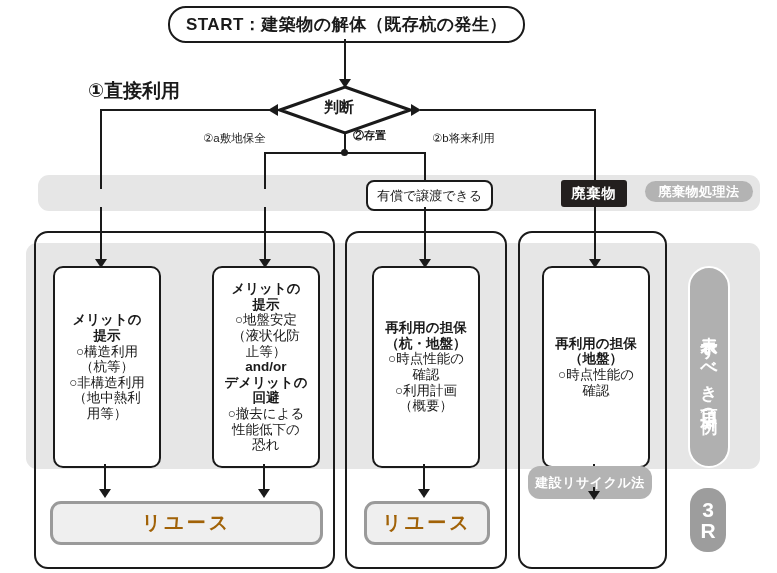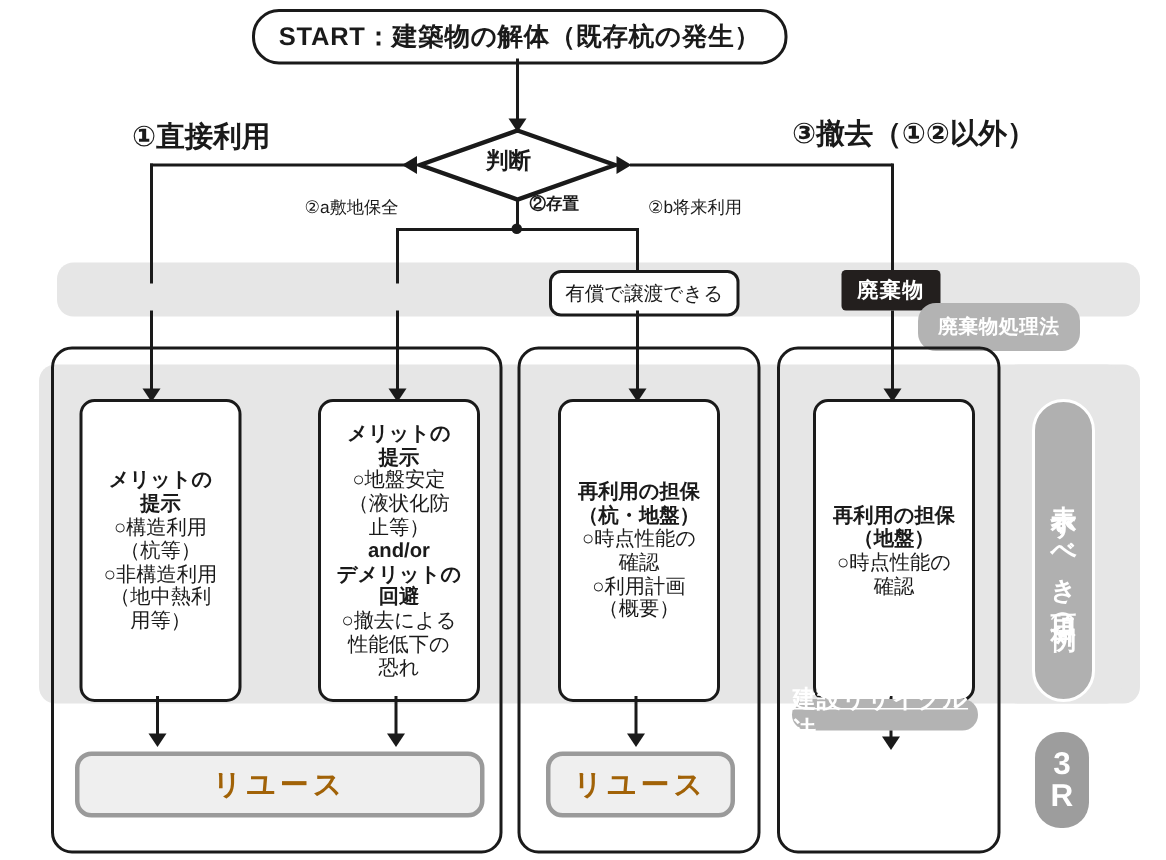--- a/index.html
+++ b/index.html
@@ -140,21 +140,20 @@
 
   <div class="abs vline" style="left:344px;top:39px;height:42px;"></div>
   <div class="abs arrowhead" style="left:339px;top:79px;"></div>
 
   <svg class="abs" style="left:278px;top:85px;" width="134" height="50" viewBox="0 0 134 50">
     <polygon points="67,2 132,25 67,48 2,25" fill="#ffffff" stroke="#1a1a1a" stroke-width="3"></polygon>
   </svg>
   <div class="abs lbl" style="left:304px;top:98px;width:70px;text-align:center;font-size:15px;font-weight:bold;">判断</div>
 
   <div class="abs lbl lbl-big" style="left:88px;top:78px;">①直接利用</div>
-  <div class="abs lbl lbl-big" style="left:528px;top:76px;">③撤去（①②以外）</div>
   <div class="abs lbl lbl-sm" style="left:203px;top:131px;">②a敷地保全</div>
   <div class="abs lbl lbl-mid" style="left:353px;top:128px;">②存置</div>
   <div class="abs lbl lbl-sm" style="left:432px;top:131px;">②b将来利用</div>
 
   <div class="abs arrowleft" style="left:268px;top:104px;"></div>
   <div class="abs hline" style="left:100px;top:109px;width:172px;"></div>
   <div class="abs vline" style="left:100px;top:109px;height:80px;"></div>
 
   <div class="abs arrowright" style="left:411px;top:104px;"></div>
   <div class="abs hline" style="left:420px;top:109px;width:175px;"></div>
@@ -168,21 +167,21 @@
 
 
   <div class="abs plainbox" style="left:366px;top:180px;width:123px;height:27px;font-size:13px;">
     <span>有償で譲渡できる</span>
   </div>
 
   <div class="abs darkchip" style="left:561px;top:180px;width:66px;height:27px;font-size:14px;">
     <span>廃棄物</span>
   </div>
 
-  <div class="abs greychip" style="left:612px;top:181px;width:108px;height:32px;font-size:13px;margin-top:21px;">
+  <div class="abs greychip" style="left:645px;top:181px;width:108px;height:21px;font-size:13px;">
     <span>廃棄物処理法</span>
   </div>
 
   <div class="abs vline" style="left:100px;top:207px;height:56px;"></div>
   <div class="abs arrowhead" style="left:95px;top:259px;"></div>
 
   <div class="abs vline" style="left:264px;top:207px;height:56px;"></div>
   <div class="abs arrowhead" style="left:259px;top:259px;"></div>
 
   <div class="abs vline" style="left:424px;top:207px;height:56px;"></div>
@@ -246,21 +245,21 @@
   <div class="abs vline" style="left:104px;top:464px;height:29px;"></div>
   <div class="abs arrowhead" style="left:99px;top:489px;"></div>
 
   <div class="abs vline" style="left:263px;top:464px;height:29px;"></div>
   <div class="abs arrowhead" style="left:258px;top:489px;"></div>
 
   <div class="abs vline" style="left:423px;top:464px;height:29px;"></div>
   <div class="abs arrowhead" style="left:418px;top:489px;"></div>
 
   <div class="abs vline" style="left:593px;top:464px;height:7px;"></div>
-  <div class="abs greychip" style="left:528px;top:466px;width:124px;height:21px;font-size:16px;text-decoration:underline;">
+  <div class="abs greychip" style="left:528px;top:466px;width:124px;height:33px;font-size:13px;">
     <span>建設リサイクル法</span>
   </div>
   <div class="abs vline" style="left:593px;top:487px;height:8px;"></div>
   <div class="abs arrowhead" style="left:588px;top:491px;"></div>
 
   <div class="abs outcome" style="left:50px;top:501px;width:267px;height:38px;font-size:19px;">
     <span>リユース</span>
   </div>
 
   <div class="abs outcome" style="left:364px;top:501px;width:120px;height:38px;font-size:19px;">

